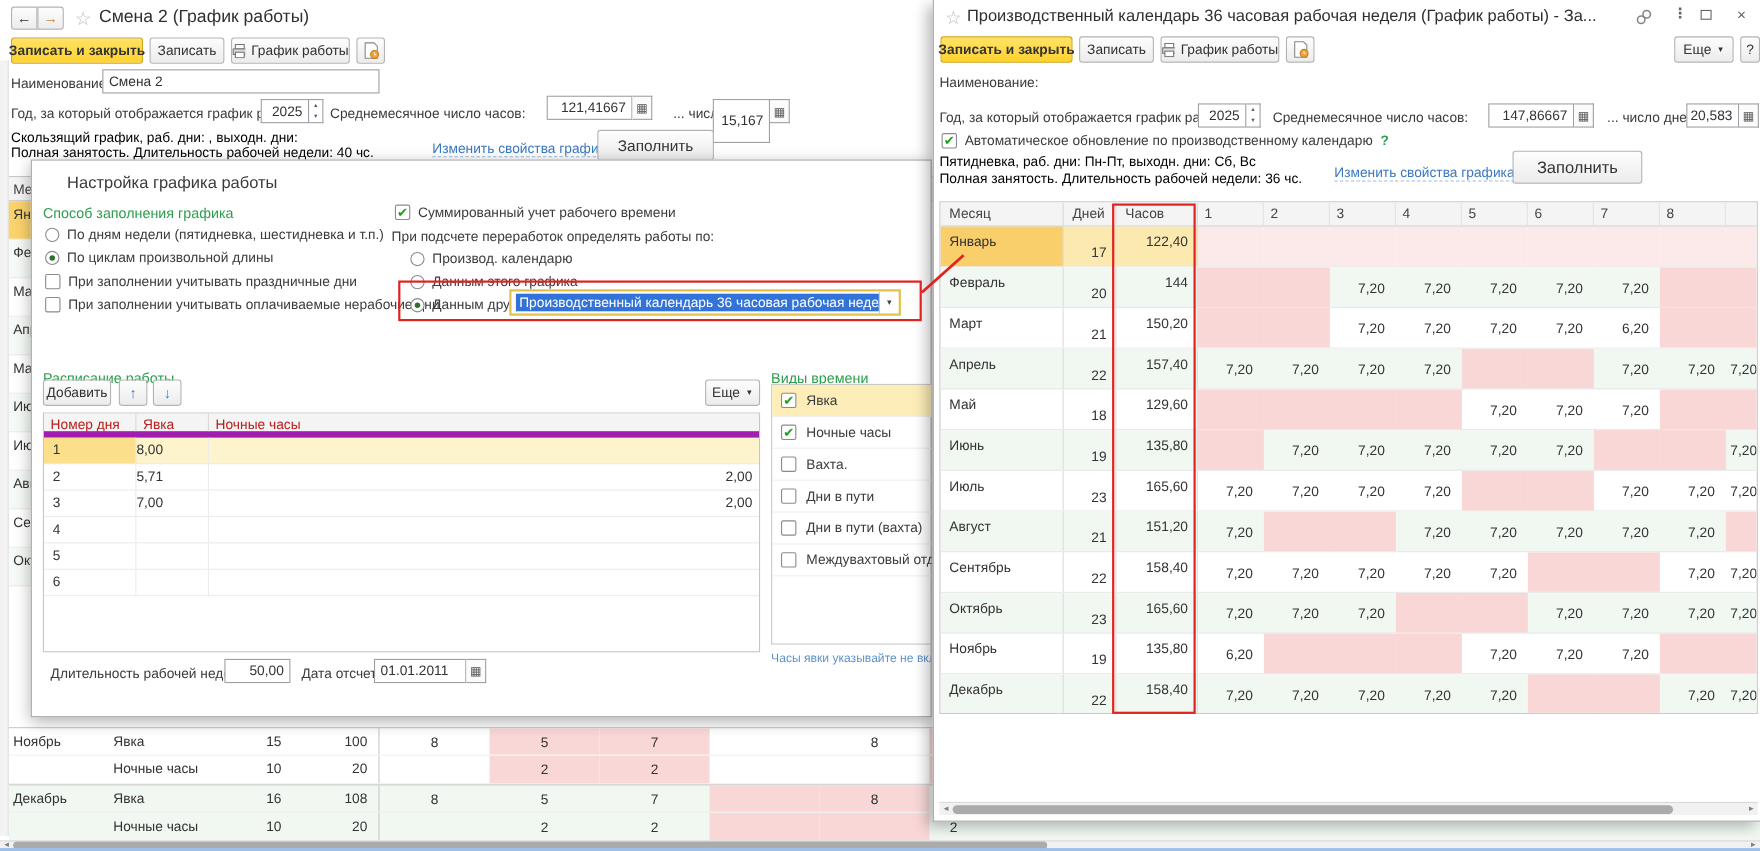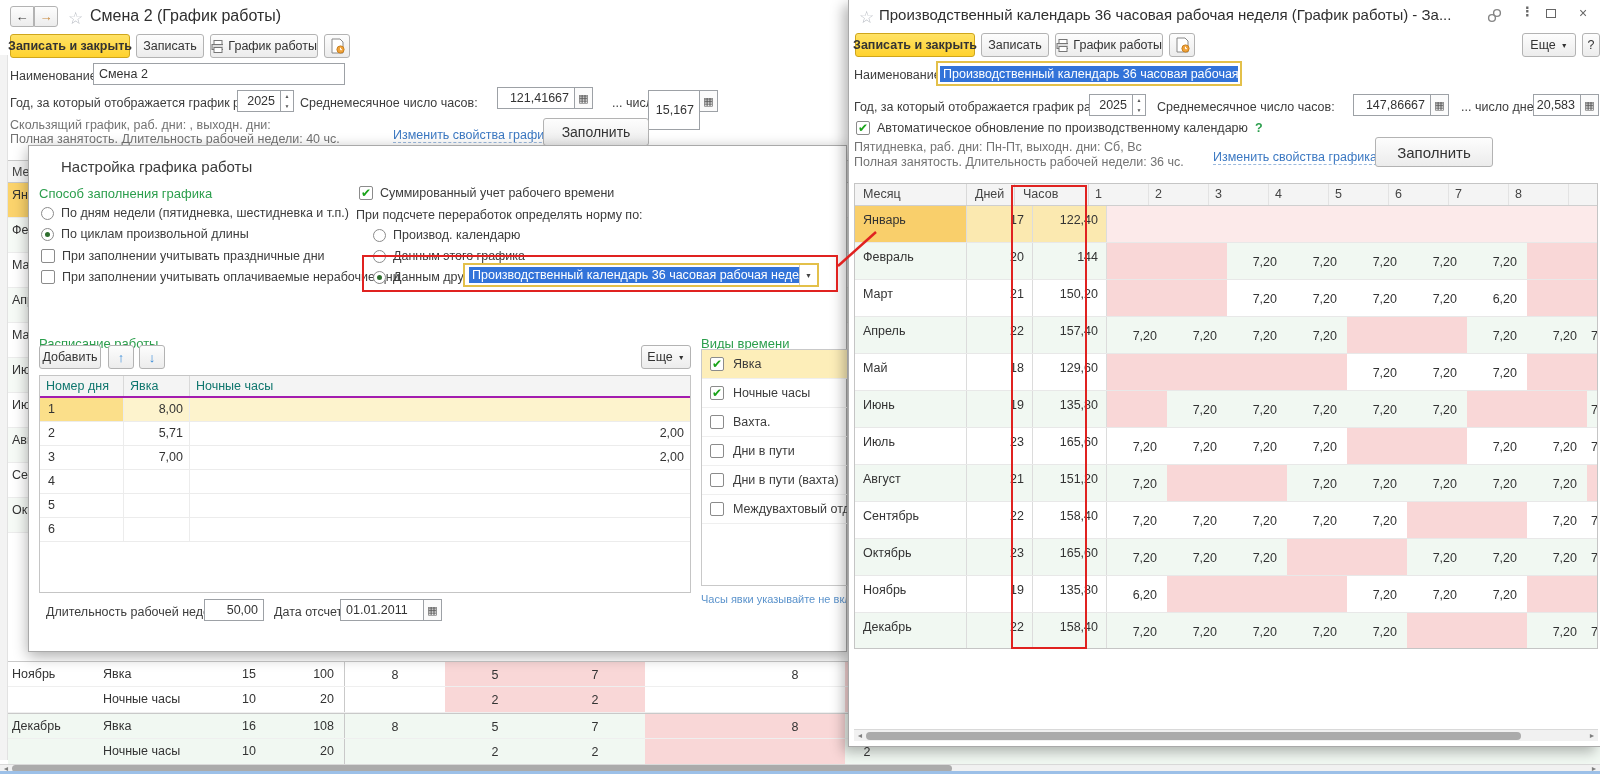--- a/index.html
+++ b/index.html
@@ -18,21 +18,21 @@
   .fld.num{justify-content:flex-end}
   .focus{border:2px solid #e3c04a;padding:0 4px}
   .lnk{color:#3b78c2;border-bottom:1px dashed #9cbade;cursor:pointer;white-space:nowrap}
   .green-h{color:#2b9e4c;font-size:13px}
   .chk{width:14px;height:14px;border:1px solid #8b8b8b;border-radius:2px;background:#fff;
     display:flex;align-items:center;justify-content:center;font-size:12px;font-weight:bold;color:#18a318;flex:none}
   .rad{width:13px;height:13px;border:1px solid #8b8b8b;border-radius:50%;background:#fff;
     display:flex;align-items:center;justify-content:center;flex:none}
   .rad.on::after{content:"";width:5px;height:5px;border-radius:50%;background:#2e6e2e}
   .lab{white-space:nowrap;color:#3c3c3c}
-  .gray{color:#737373}
+  .gray{color:#000000}
   .spin{display:flex;flex-direction:column;border:1px solid #9da1a6;border-left:none;width:13px;height:22px}
   .spin span{flex:1;display:flex;align-items:center;justify-content:center;font-size:5px;color:#555}
   .calc{width:18px;height:22px;border:1px solid #9da1a6;border-left:none;display:flex;align-items:center;
     justify-content:center;font-size:11px;color:#555;background:#fbfbfb}
   .arrow-blue{color:#2f86d6;font-weight:bold;font-size:13px}
 
   
   .lw-strip{left:0;top:55px;width:8px;height:705px;background:#f3f3f3;border-right:1px solid #e2e2e2}
   .navbtn{width:24px;height:21px;font-size:13px}
   .title-text{font-size:16px;color:#2f2f2f;white-space:nowrap}
@@ -69,27 +69,27 @@
   .scr-arr{font-size:7px;color:#808080;width:12px;text-align:center;flex:none}
   .bluebar{left:0;top:771px;width:1600px;height:3px;background:#9cc0e8}
 
   
   #dlg{left:28px;top:145px;width:819px;height:507px;background:#fff;border:1px solid #a9a9a9;
     box-shadow:0 4px 14px rgba(0,0,0,.33);z-index:5}
   .dlg-title{left:32px;top:12px;font-size:15px;color:#3a3a3a}
   .opt{display:flex;align-items:center;gap:7px}
   
   #sched{left:10px;top:229px;width:652px;height:218px;border:1px solid #c5c5c5}
-  .sc-head{display:flex;height:22px;background:#f4f4f4;border-bottom:2px solid #a21caf;color:#0f766e}
+  .sc-head{display:flex;height:22px;background:#f4f4f4;border-bottom:6px solid #a21caf;color:#b91c1c}
   .sc-head div{padding:3px 0 0 6px;border-right:1px solid #d9d9d9}
   .sc-row{display:flex;height:24px;border-bottom:1px solid #ececec}
   .sc-row.sel{background:#fdf3cd}
   .sc-row.sel .sc-n{background:#fbdf8a}
   .sc-n{width:84px;padding:4px 0 0 8px;border-right:1px solid #ececec}
-  .sc-att{width:66px;text-align:right;padding:4px 6px 0 0;border-right:1px solid #ececec}
+  .sc-att{width:66px;padding:4px 6px 0 0;border-right:1px solid #ececec}
   .sc-night{flex:1;text-align:right;padding:4px 6px 0 0}
   
   #kinds{left:672px;top:203px;width:147px;height:237px;border:1px solid #c9c9c9;overflow:hidden}
   .kind{height:29px;display:flex;align-items:center;gap:9px;padding-left:8px;border-bottom:1px solid #efefef;white-space:nowrap}
   .kind.sel{background:#fdeeb9}
   .note{color:#5b93cc;font-size:11px;white-space:nowrap;overflow:hidden}
 
   
   #rw{left:848px;top:0;width:752px;height:747px;background:#fff;border-left:1px solid #a9a9a9;
     border-bottom:1px solid #a9a9a9;box-shadow:-5px 5px 12px rgba(0,0,0,.28);z-index:10;overflow:hidden;position:absolute}
@@ -100,21 +100,21 @@
 
   
   #rt{left:5px;top:183px;width:744px;height:466px;border:1px solid #c5c5c5;overflow:hidden;position:absolute}
   .rt-head{display:flex;height:22px;background:#f4f4f4;border-bottom:1px solid #cfcfcf;color:#444}
   .rt-head .h{padding:3px 0 0 8px;border-right:1px solid #d9d9d9;flex:none}
   .h-month{width:112px}.h-days{width:48px}.h-hours{width:74px}
   .rt-head .dh{width:60px;padding:3px 0 0 6px;border-right:1px solid #e3e3e3;flex:none}
   .rt-row{display:flex;height:37px;border-bottom:1px solid #e8e8e8}
   .rt-row.tint{background:#f1f8f2}
   .c-month{width:112px;padding:7px 0 0 8px;border-right:1px solid #dcdcdc;flex:none;white-space:nowrap}
-  .c-days{width:66px;text-align:right;padding:7px 8px 0 0;border-right:1px solid #dcdcdc;flex:none}
+  .c-days{width:48px;text-align:right;padding:17px 8px 0 0;border-right:1px solid #dcdcdc;flex:none}
   .c-hours{width:74px;text-align:right;padding:7px 8px 0 0;border-right:1px solid #dcdcdc;flex:none}
   .rt-row .daywrap{display:flex;flex:1;overflow:hidden}
   .rt-row .dcell{width:60px;height:37px;display:flex;align-items:center;justify-content:flex-end;
     padding-right:10px;flex:none;overflow:hidden}
   .rt-row .dcell:last-child{width:30px;padding-right:0;justify-content:flex-start;padding-left:4px}
   .rt-row.sel .c-month{background:#f9cf6b}
   .rt-row.sel .c-days,.rt-row.sel .c-hours{background:#fbe9b0}
 
   
   .ann{z-index:30;pointer-events:none}
@@ -375,21 +375,21 @@
     </div>
     <div class="abs opt" style="left:12px;top:124px">
       <span class="chk"></span>
         <span class="lab">При заполнении учитывать оплачиваемые нерабочие дни</span>
     </div>
 
     <div class="abs opt" style="left:330px;top:40px">
       <span class="chk">✔</span>
         <span class="lab">Суммированный учет рабочего времени</span>
     </div>
-    <div class="abs lab" style="left:327px;top:62px">При подсчете переработок определять норму по:</div>
+    <div class="abs lab" style="left:327px;top:62px">При подсчете переработок определять работы по:</div>
     <div class="abs opt" style="left:344px;top:82px">
       <span class="rad"></span>
         <span class="lab">Производ. календарю</span>
     </div>
     <div class="abs opt" style="left:344px;top:103px">
       <span class="rad"></span>
         <span class="lab">Данным этого графика</span>
     </div>
     <div class="abs opt" style="left:344px;top:124px">
       <span class="rad on"></span>
@@ -535,23 +535,20 @@
           <path d="M10.5 9.8 v1.9 h1.5" stroke="#fff" fill="none"></path>
         </svg>
     </div>
     <div class="abs btn" style="left:673px;top:33px;width:54px;height:24px">
         <span>Еще</span>
         <span style="font-size:7px">▼</span>
       </div>
     <div class="abs btn" style="left:733px;top:33px;width:18px;height:24px">?</div>
 
     <div class="abs lab" style="left:5px;top:68px">Наименование:</div>
-    <div class="abs fld focus" style="left:87px;top:61px;width:306px;height:25px;padding:0 2px">
-      <span class="sel-text">Производственный календарь 36 часовая рабочая</span>
-    </div>
 
     <div class="abs lab" style="left:5px;top:100px">Год, за который отображается график работы:</div>
     <div class="abs" style="left:240px;top:94px;display:flex">
       <div class="fld num" style="width:44px;height:22px">
           <span>2025</span>
         </div>
       <div class="spin">
           <span>▲</span>
           <span>▼</span>
         </div>

